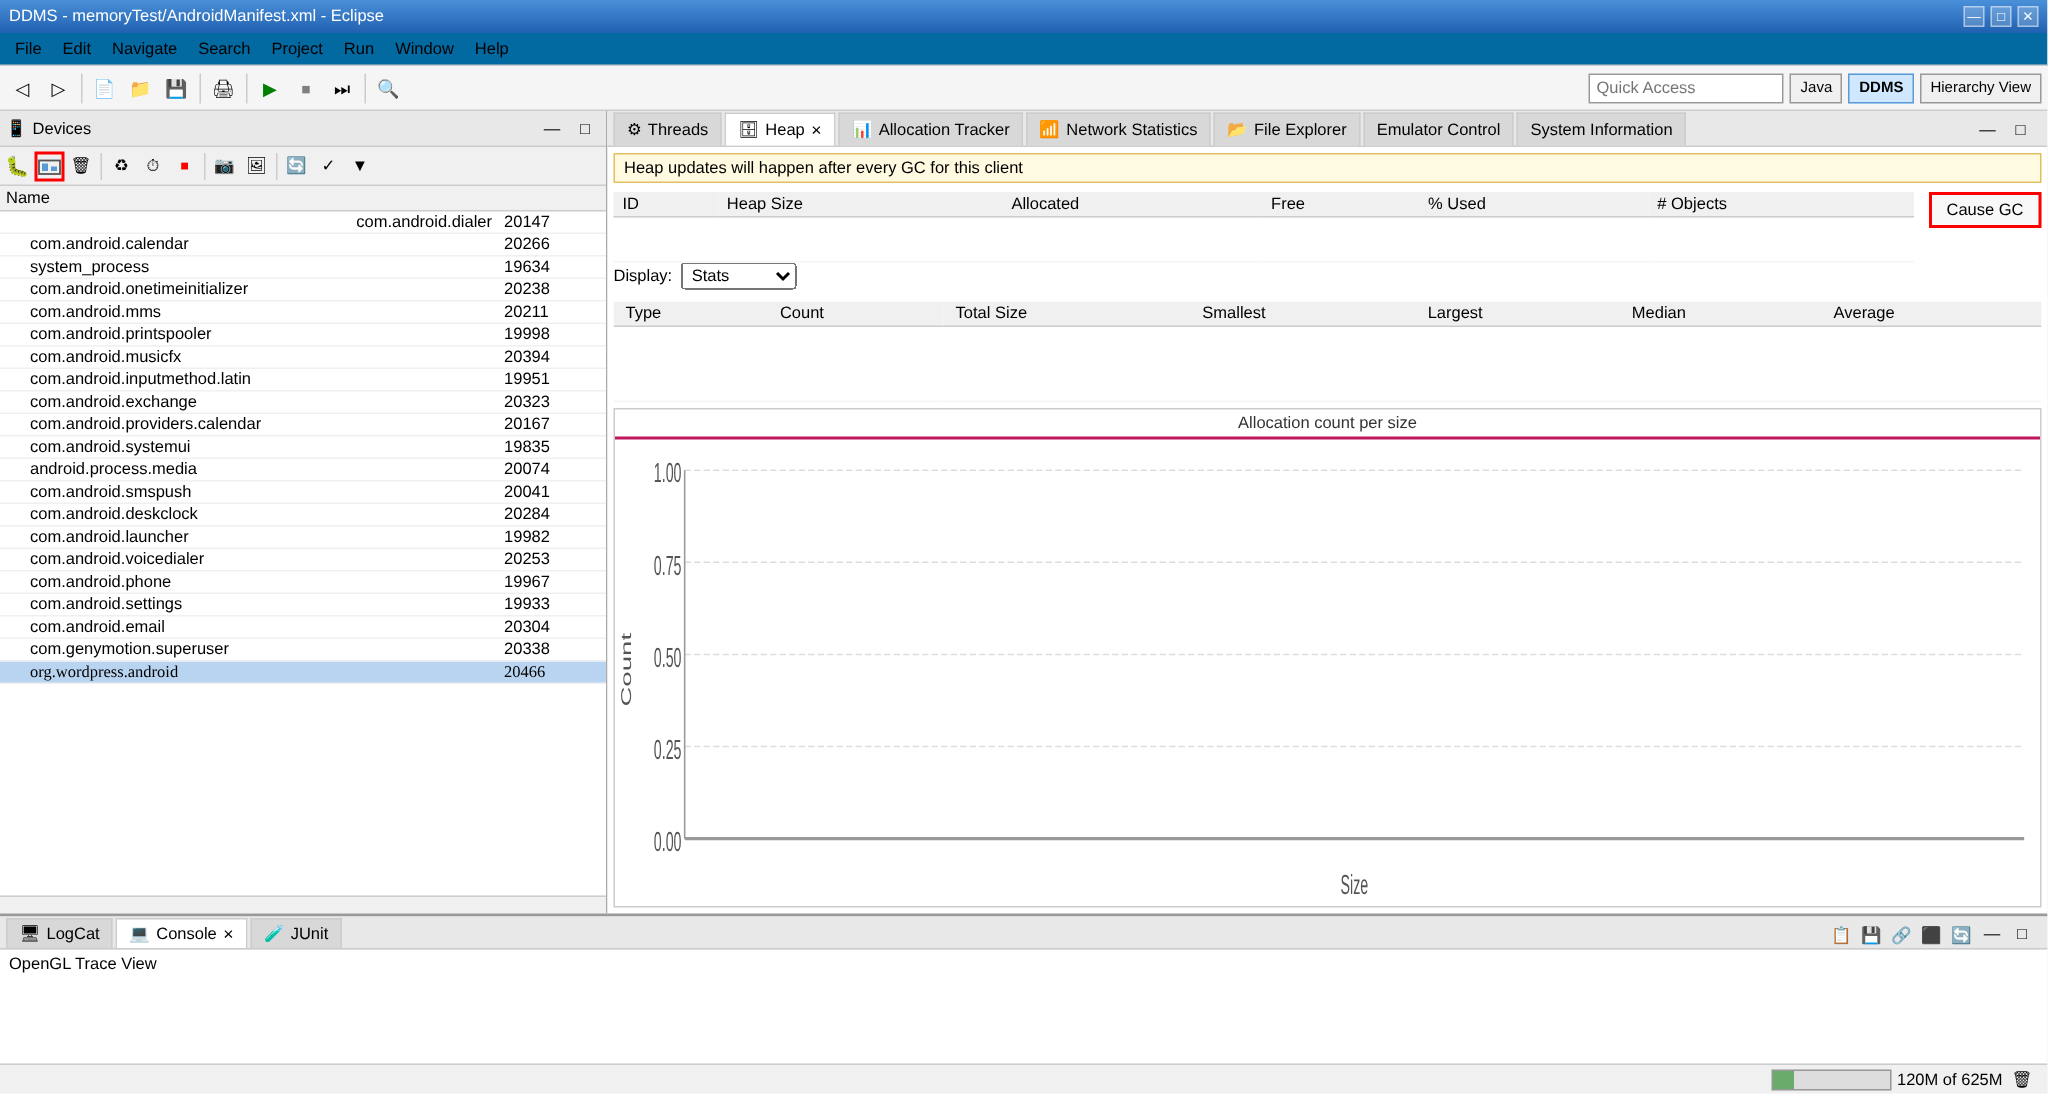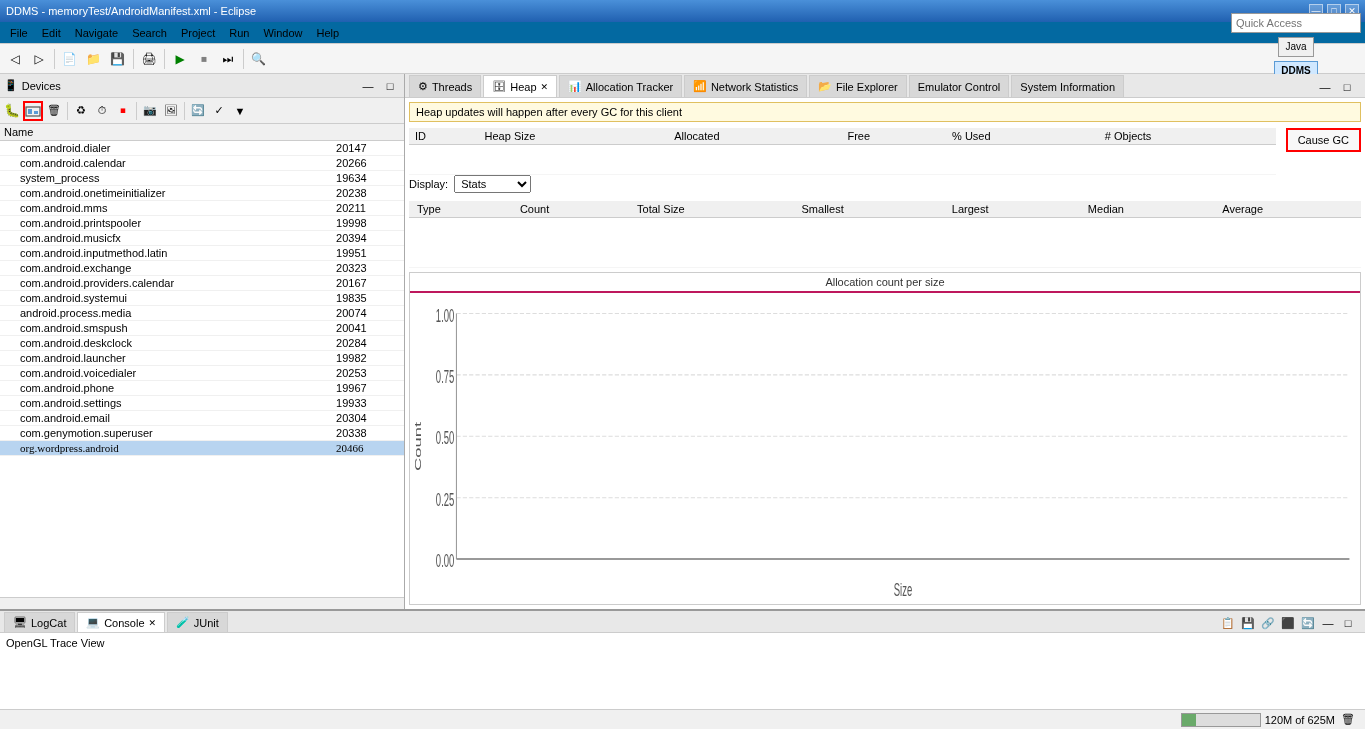--- a/index.html
+++ b/index.html
@@ -33,21 +33,21 @@
       height: 30px; background: #f5f5f5; border-bottom: 1px solid #ccc;
       display: flex; align-items: center; padding: 0 4px; gap: 2px;
     }
     .tb-btn {
       width: 22px; height: 22px; border: 1px solid transparent;
       background: transparent; cursor: pointer; display: flex; align-items: center; justify-content: center;
       font-size: 12px;
     }
     .tb-sep { width: 1px; height: 20px; background: #ccc; margin: 0 2px; }
     #quick-access-bar {
-      margin-left: auto; display: flex; align-items: center; gap: 4px; flex-direction: column;
+      margin-left: auto; display: flex; align-items: center; gap: 4px;
     }
     #quick-access-input {
       width: 130px; height: 20px; border: 1px solid #999; padding: 0 4px; font-size: 11px;
     }
     .perspective-btn {
       height: 20px; padding: 0 6px; border: 1px solid #999; background: #f0f0f0;
       font-size: 10px; cursor: pointer;
     }
     .perspective-btn.active { background: #d0e8ff; border-color: #5b9bd5; font-weight: bold; }
 
@@ -258,21 +258,21 @@
       <div id="devices-table">
         <table>
           <thead>
             <tr>
               <th>Name</th>
               <th></th>
             </tr>
           </thead>
           <tbody id="devices-tbody">
           <tr>
-                <td style="padding-left: 20px;">com.android.dialer</td>
+                <td style="padding-left: 20px; text-align: right;">com.android.dialer</td>
                 <td>20147</td>
               </tr>
               <tr>
                 <td style="padding-left: 20px;">com.android.calendar</td>
                 <td>20266</td>
               </tr>
               <tr>
                 <td style="padding-left: 20px;">system_process</td>
                 <td>19634</td>
               </tr>

